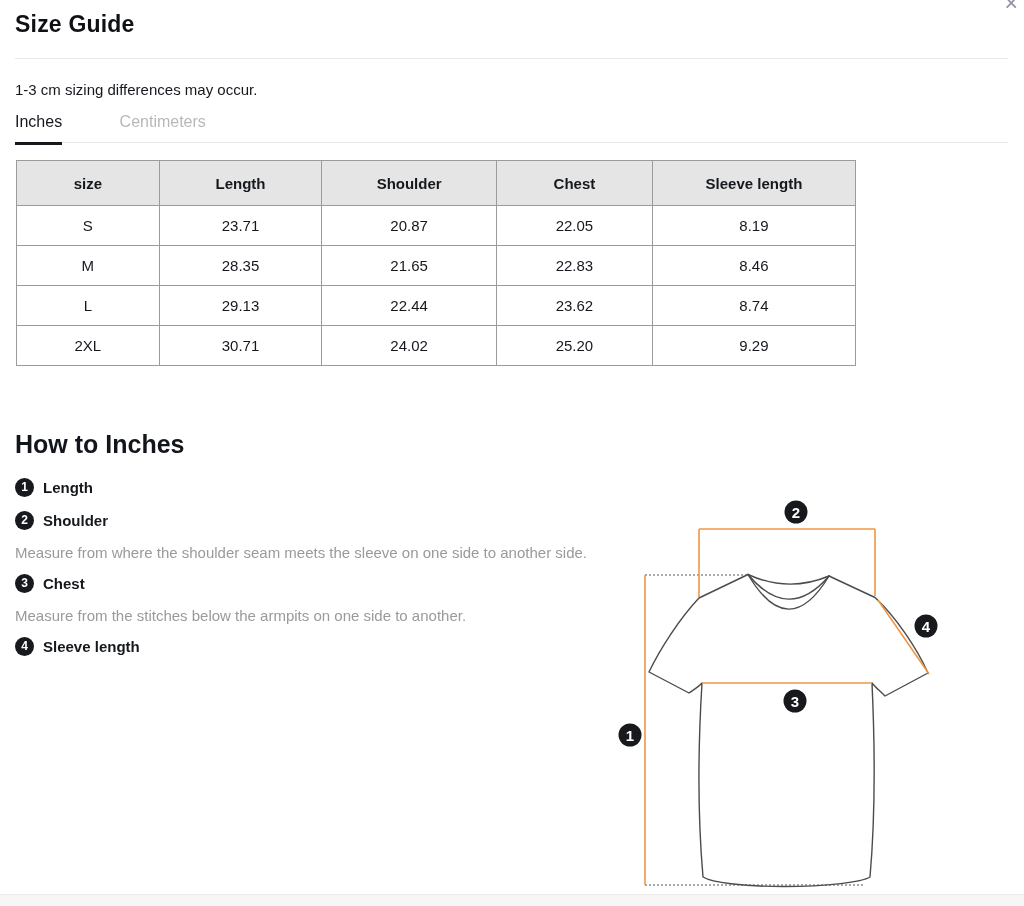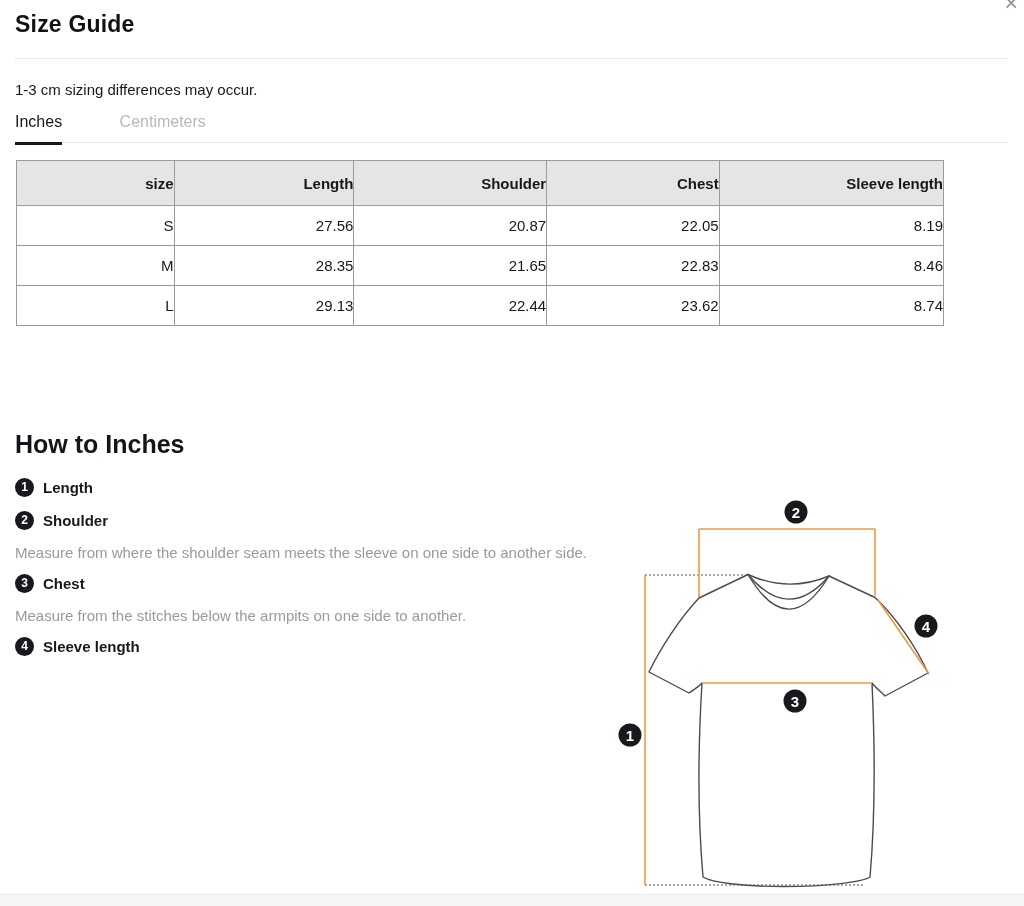--- a/index.html
+++ b/index.html
@@ -34,23 +34,23 @@
     font-size: 16px; line-height: 18px; padding-bottom: 12px;
     color: #15181d; font-weight: 500; cursor: pointer;
   }
   .tab + .tab { margin-left: 53px; color: #b6b8ba; font-weight: normal; }
   .tab.active::after {
     content: ""; position: absolute; left: 0; right: 0; bottom: -2px;
     height: 3px; background: #15181d;
   }
 
   .size-table {
-    position: absolute; top: 160px; left: 16px; width: 928px;
+    position: absolute; top: 160px; left: 16px; width: 840px;
     border-collapse: collapse; border: 1px solid #595959;
-    font-size: 15px; text-align: right;
+    font-size: 15px; text-align: center;
   }
   .size-table th {
     height: 45px; background: #e5e5e5; border: 1px solid #9b9b9b;
     font-weight: bold; color: #15181d; font-size: 15px;
   }
   .size-table td {
     height: 40px; border: 1px solid #9b9b9b; background: #fff; color: #15181d;
   }
 
   .section-heading {
@@ -108,38 +108,45 @@
         <th>size</th>
         <th>Length</th>
         <th>Shoulder</th>
         <th>Chest</th>
         <th>Sleeve length</th>
       </tr>
     </thead>
     <tbody>
       <tr>
         <td>S</td>
-        <td>27.56</td>
+        <td>23.71</td>
         <td>20.87</td>
         <td>22.05</td>
         <td>8.19</td>
       </tr>
       <tr>
         <td>M</td>
         <td>28.35</td>
         <td>21.65</td>
         <td>22.83</td>
         <td>8.46</td>
       </tr>
       <tr>
         <td>L</td>
         <td>29.13</td>
         <td>22.44</td>
         <td>23.62</td>
         <td>8.74</td>
+      </tr>
+      <tr>
+        <td>2XL</td>
+        <td>30.71</td>
+        <td>24.02</td>
+        <td>25.20</td>
+        <td>9.29</td>
       </tr>
     </tbody>
   </table>
 
   <h2 class="section-heading">How to Inches</h2>
 
   <div class="measure-list">
     <div class="m-item">
       <div class="m-head">
         <span class="m-badge">1</span>

